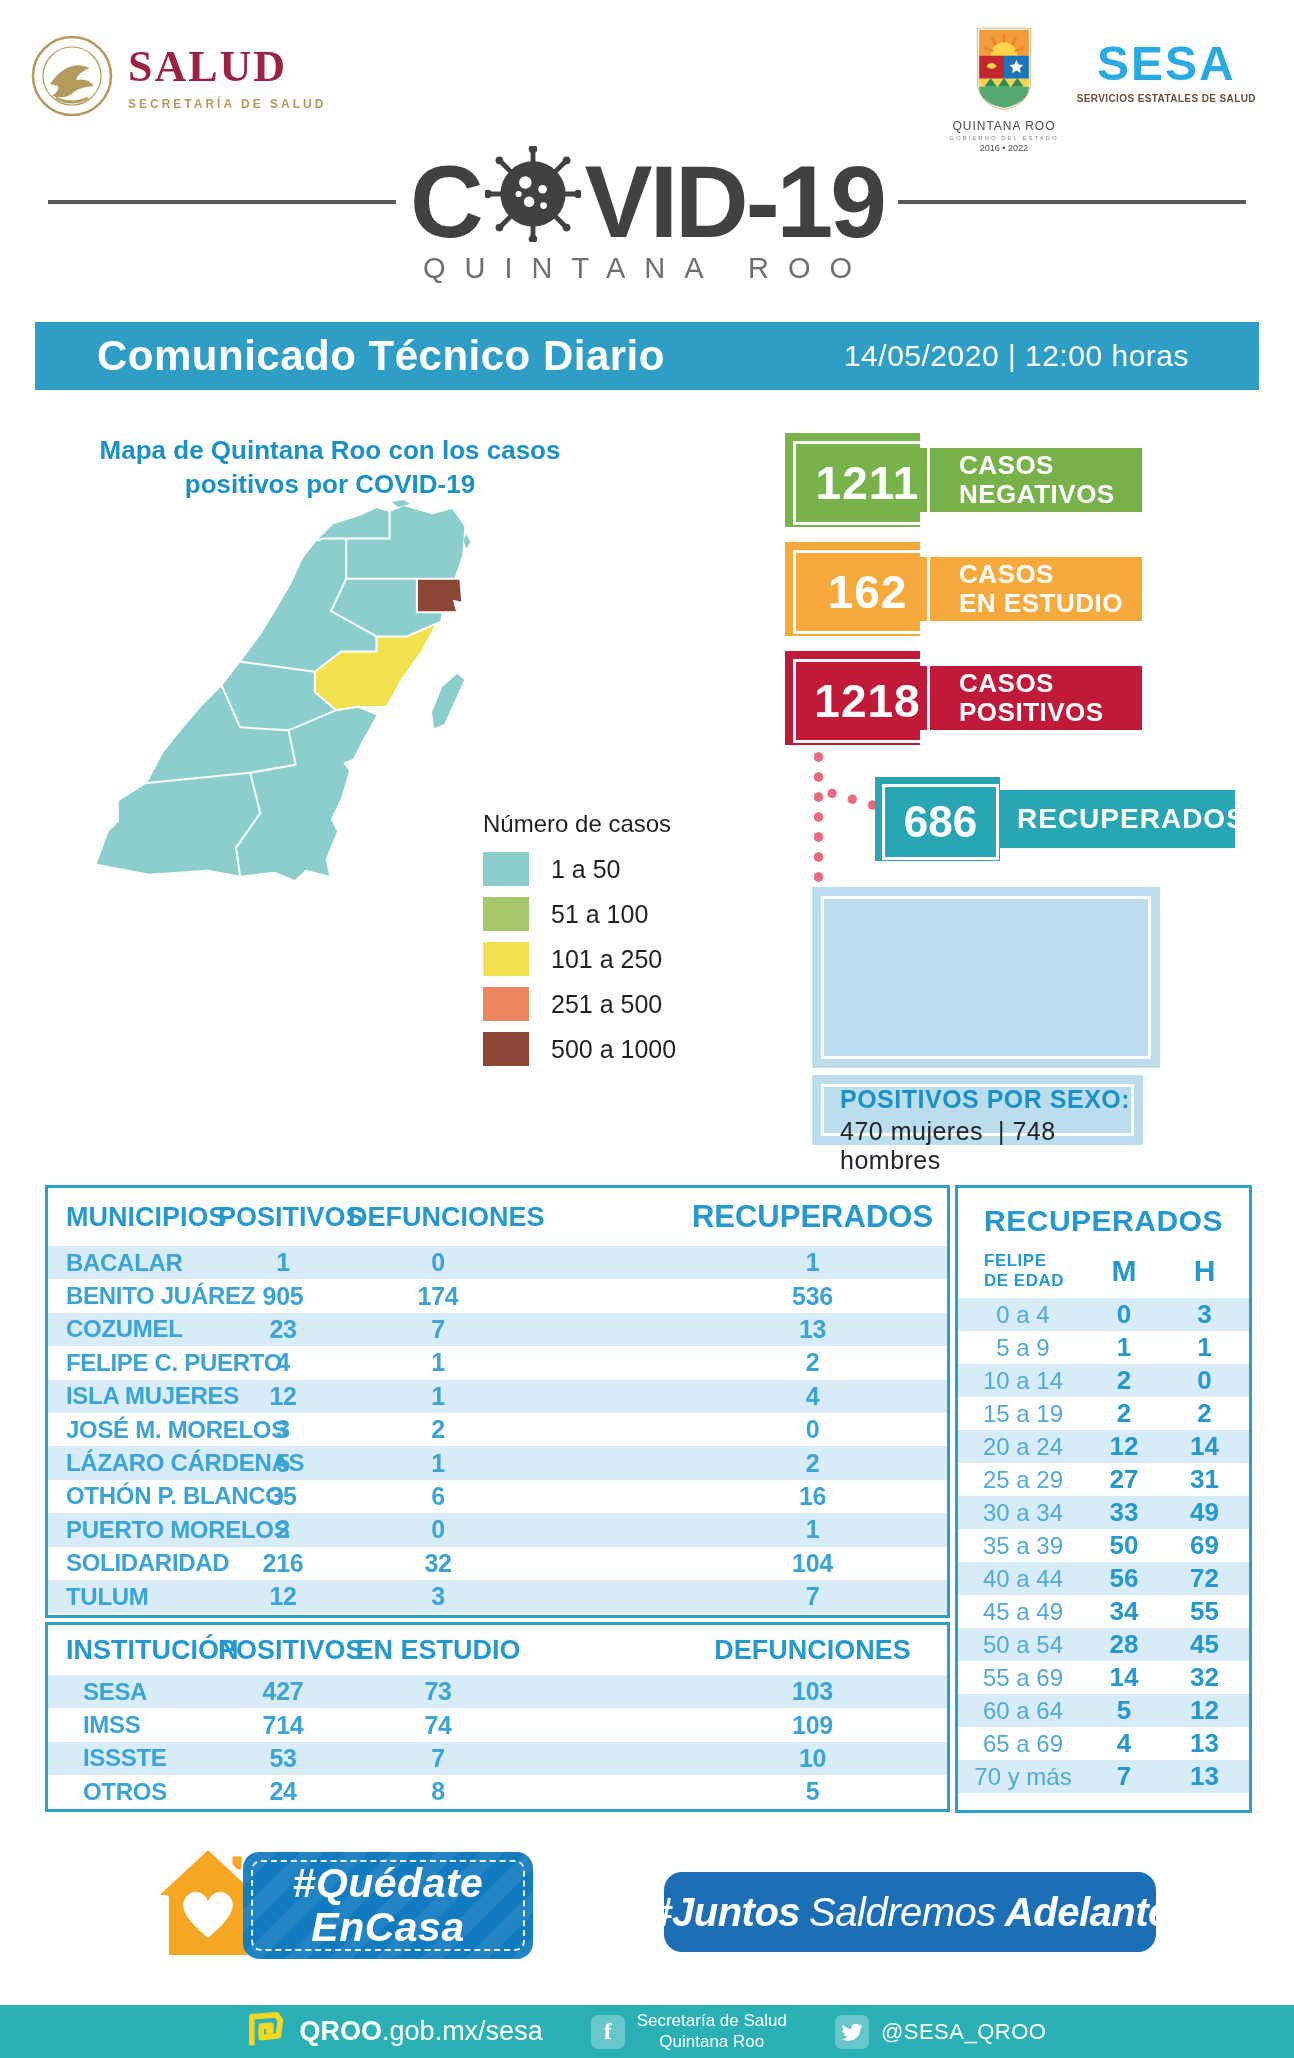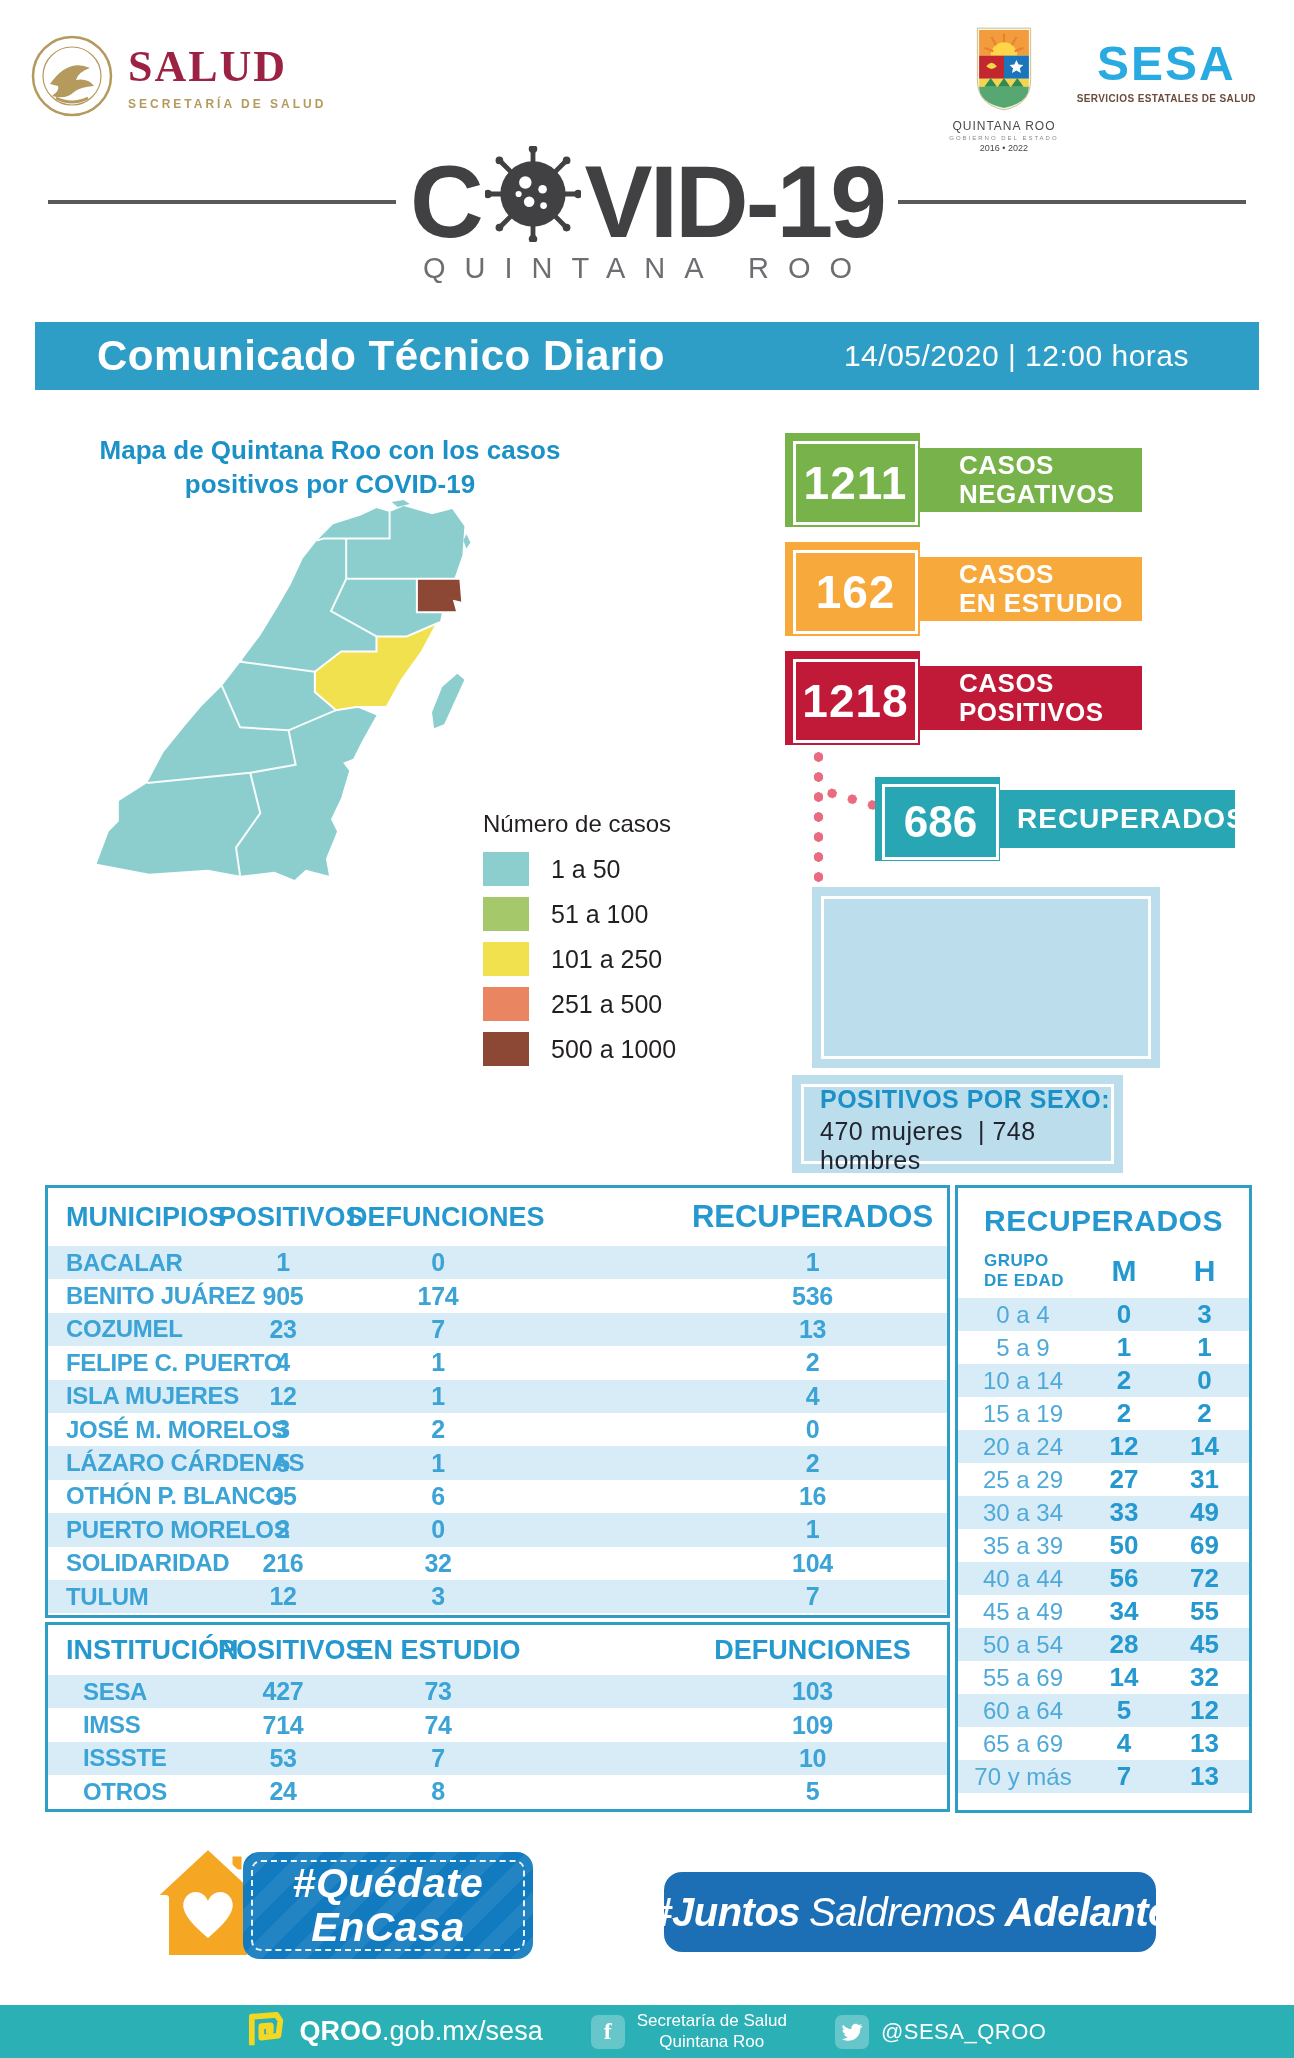--- a/index.html
+++ b/index.html
@@ -42,21 +42,21 @@
   .legend-swatch{width:46px;height:34px;}
   .legend-label{font-size:25px;color:#231F20;}
 
   
   .stats{left:785px;top:433px;}
   .stat{position:relative;width:480px;height:94px;margin-bottom:15px;}
   .stat-band{position:absolute;left:112px;top:15px;width:245px;height:64px;display:flex;align-items:center;}
   .stat-band-text{padding-left:62px;font-size:26px;font-weight:bold;color:#fff;line-height:1.1;letter-spacing:.5px;}
   .stat-box{position:absolute;left:0;top:0;width:135px;height:94px;padding:8px;box-sizing:border-box;}
   .stat-inner{width:100%;height:100%;border:3px solid #fff;display:flex;align-items:center;justify-content:center;
-              font-size:46px;font-weight:bold;color:#fff;letter-spacing:1px;}
+              font-size:46px;font-weight:bold;color:#fff;letter-spacing:1px;padding-left:12px;}
   .recovered{left:875px;top:777px;width:370px;height:84px;}
   .rec-band{position:absolute;left:120px;top:13px;width:240px;height:58px;display:flex;align-items:center;}
   .rec-band-text{padding-left:22px;font-size:28px;font-weight:bold;color:#fff;letter-spacing:1px;}
   .rec-box{position:absolute;left:0;top:0;width:125px;height:84px;padding:7px;box-sizing:border-box;}
   .rec-inner{width:100%;height:100%;border:3px solid #fff;display:flex;align-items:center;justify-content:center;
              font-size:44px;font-weight:bold;color:#fff;}
   .dots-v{left:812px;top:747px;width:13px;height:140px;
           background-image:radial-gradient(circle,#EA6A80 4.5px,rgba(0,0,0,0) 5px);
           background-size:13px 20px;background-repeat:repeat-y;background-position:center top;}
   .dots-d{left:822px;top:784px;width:64px;height:13px;transform:rotate(16deg);transform-origin:left center;
@@ -64,21 +64,21 @@
           background-size:21px 13px;background-repeat:repeat-x;}
 
   
   .lb-box{background:#BCDEEC;box-sizing:border-box;}
   .lb-inner{position:absolute;left:9px;top:9px;right:9px;bottom:9px;border:3px solid #fff;}
   .status-box{left:812px;top:887px;width:348px;height:181px;}
   .status-content{position:absolute;left:40px;top:18px;}
   .status-title{font-size:34px;font-weight:bold;color:#1B91C8;letter-spacing:1px;margin-bottom:6px;}
   .status-row{font-size:27px;color:#21242E;line-height:1.34;display:flex;}
   .status-num{width:62px;}
-  .sex-box{left:792px;top:1075px;width:331px;height:98px;}
+  .sex-box{left:812px;top:1075px;width:331px;height:70px;}
   .sex-content{position:absolute;left:28px;top:10px;}
   .sex-title{font-size:25px;font-weight:bold;color:#1B91C8;letter-spacing:.5px;}
   .sex-vals{font-size:25px;color:#21242E;margin-top:3px;letter-spacing:.5px;}
 
   
   .tbl{border:3px solid #2E9EC7;box-sizing:border-box;background:#fff;}
   .mun-box{left:45px;top:1185px;width:905px;height:433px;}
   .inst-box{left:45px;top:1622px;width:905px;height:190px;}
   .grid4{display:grid;grid-template-columns:170px 130px 180px 1fr;align-items:center;}
   .g-name{padding-left:18px;white-space:nowrap;}
@@ -474,21 +474,21 @@
           <span class="g-c num">8</span>
           <span class="g-last num">5</span>
         </div>
       </div>
   </div>
 
   <div class="abs tbl age-box">
     <div class="age-title">RECUPERADOS</div>
     <div class="age-head">
       <span class="age-group-h">
-        <span>GRUPO</span><br>
+        <span>FELIPE</span><br>
         <span>DE EDAD</span>
       </span>
       <span class="age-mh">M</span>
       <span class="age-mh">H</span>
     </div>
     <div>
 
         <div class="age-row alt">
           <span class="age-label">0 a 4</span>
           <span class="age-val">0</span>

